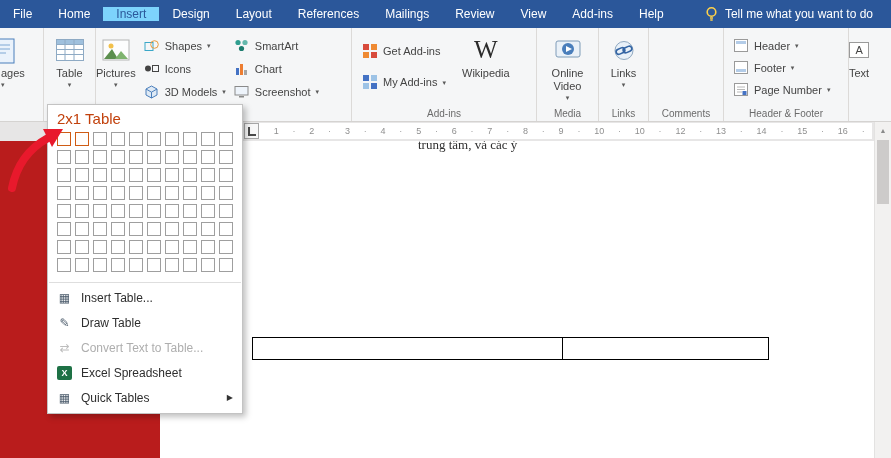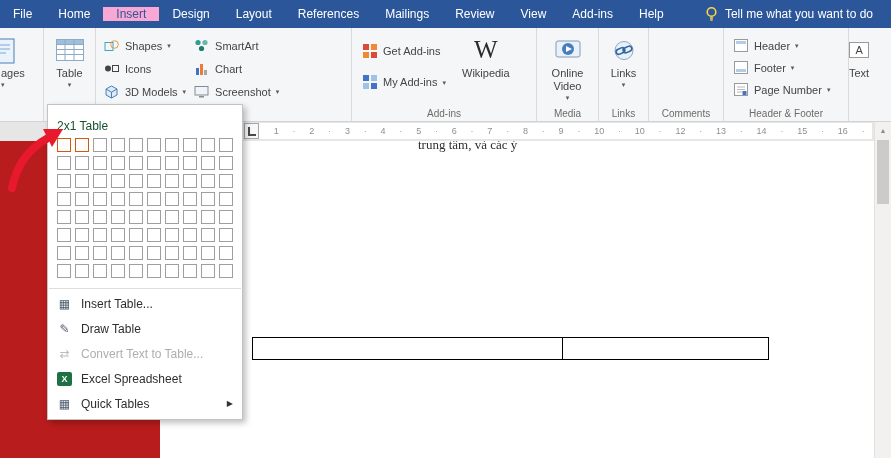--- a/index.html
+++ b/index.html
@@ -5,21 +5,21 @@
 * { box-sizing:border-box; }
 html,body { margin:0; padding:0; }
 body { width:891px; height:458px; position:relative; overflow:hidden;
   background:#e7e6e6; font-family:"Liberation Sans", sans-serif; }
 
 
 .topbar { position:absolute; left:0; top:0; width:100%; height:28px; background:#2b579a;
   display:flex; align-items:stretch; z-index:10; }
 .tabs { display:flex; align-items:center; }
 .tab { display:flex; align-items:center; padding:0 13px; color:#fff; font-size:12px; cursor:default; }
-.tab.active { background:#f9a8d4; color:#2b579a; }
+.tab.active { background:#7dd3fc; color:#2b579a; }
 .tellme { margin-left:auto; display:flex; align-items:center; gap:7px; padding-right:18px;
   color:#fff; font-size:12px; white-space:nowrap; }
 
 
 .ribbon { position:absolute; left:0; top:28px; width:100%; height:94px; background:#f5f6f7;
   border-bottom:1px solid #d5d3d1; display:flex; z-index:5; }
 .rgroup { position:relative; height:100%; border-right:1px solid #dcdad8; flex:0 0 auto; display:flex; }
 .g-pages { width:44px; }
 .g-tables { width:52px; justify-content:center; }
 .g-illustrations { width:256px; }
@@ -47,21 +47,21 @@
 .tbx { width:20px; height:16px; border:1px solid #9a9a9a; background:#fff; font-size:11px;
   display:flex; align-items:center; justify-content:center; color:#444; }
 .grouplabel { position:absolute; bottom:2px; left:0; width:100%; text-align:center;
   font-size:10px; color:#6b6b6b; white-space:nowrap; }
 .pages-cut { align-items:flex-start; width:100%; }
 .pages-cut .blabel, .pages-cut .chev { margin-left:1px; }
 
 
 .dropdown { position:absolute; left:47px; top:104px; width:196px; background:#fff;
   border:1px solid #c3c3c3; box-shadow:3px 3px 6px rgba(0,0,0,.25); z-index:30; padding-bottom:3px; }
-.dd-title { font-size:12px; color:#14532d; padding:14px 9px 4px; }
+.dd-title { font-size:15px; color:#c2410c; padding:5px 9px 4px; }
 .dd-grid { display:grid; grid-template-columns:repeat(10, 14px); gap:4px;
   justify-content:space-between; padding:1px 9px 8px; }
 .dd-cell { width:14px; height:14px; border:1px solid #9f9f9f; background:#fff; }
 .dd-cell.sel { border:1px solid #cf5b13; background:#fffdfb; }
 .dd-sep { border-top:1px solid #dedede; margin:2px 1px; }
 .dd-item { display:flex; align-items:center; height:25px; padding:0 9px; font-size:12px;
   color:#2e2e2e; gap:9px; cursor:default; }
 .dd-item.disabled { color:#aeaeae; }
 .mi { width:15px; text-align:center; font-size:12px; color:#4a5a6a; flex:0 0 auto; }
 .dd-item.disabled .mi { color:#bdbdbd; }
@@ -148,20 +148,32 @@
           <rect x="1.5" y="2.5" width="27" height="5" fill="#9fc0dd" stroke="#8eaac4"></rect>
           <path d="M10 2.5v21M19 2.5v21M1.5 12.5h27M1.5 17.5h27" stroke="#8eaac4" fill="none"></path>
         </svg>
       </span>
       <span class="blabel">Table</span>
       <span class="chev">▾</span>
     </div>
   </div>
 
   <div class="rgroup g-illustrations">
+    <div class="bigbtn">
+      <span class="bicon">
+        <svg width="28" height="25" viewBox="0 0 28 25">
+          <rect x="1" y="2" width="26" height="20" fill="#fdfdfd" stroke="#b5b5b5"></rect>
+          <circle cx="9" cy="8" r="2.5" fill="#f2c04a"></circle>
+          <polygon points="2,21 10,11 16,21" fill="#5c8f4e"></polygon>
+          <polygon points="13,21 19,13 26,21" fill="#7fb36e"></polygon>
+        </svg>
+      </span>
+      <span class="blabel">Pictures</span>
+      <span class="chev">▾</span>
+    </div>
     <div class="smallcol">
       <div class="smallbtn">
         <span class="sicon">
           <svg width="15" height="13" viewBox="0 0 15 13">
             <rect x="1" y="3.5" width="8" height="8" fill="none" stroke="#3aa7c8"></rect>
             <circle cx="10.5" cy="5.5" r="3.8" fill="none" stroke="#e89a3c"></circle>
           </svg>
         </span>
         <span>Shapes</span>
         <span class="chev">▾</span>

